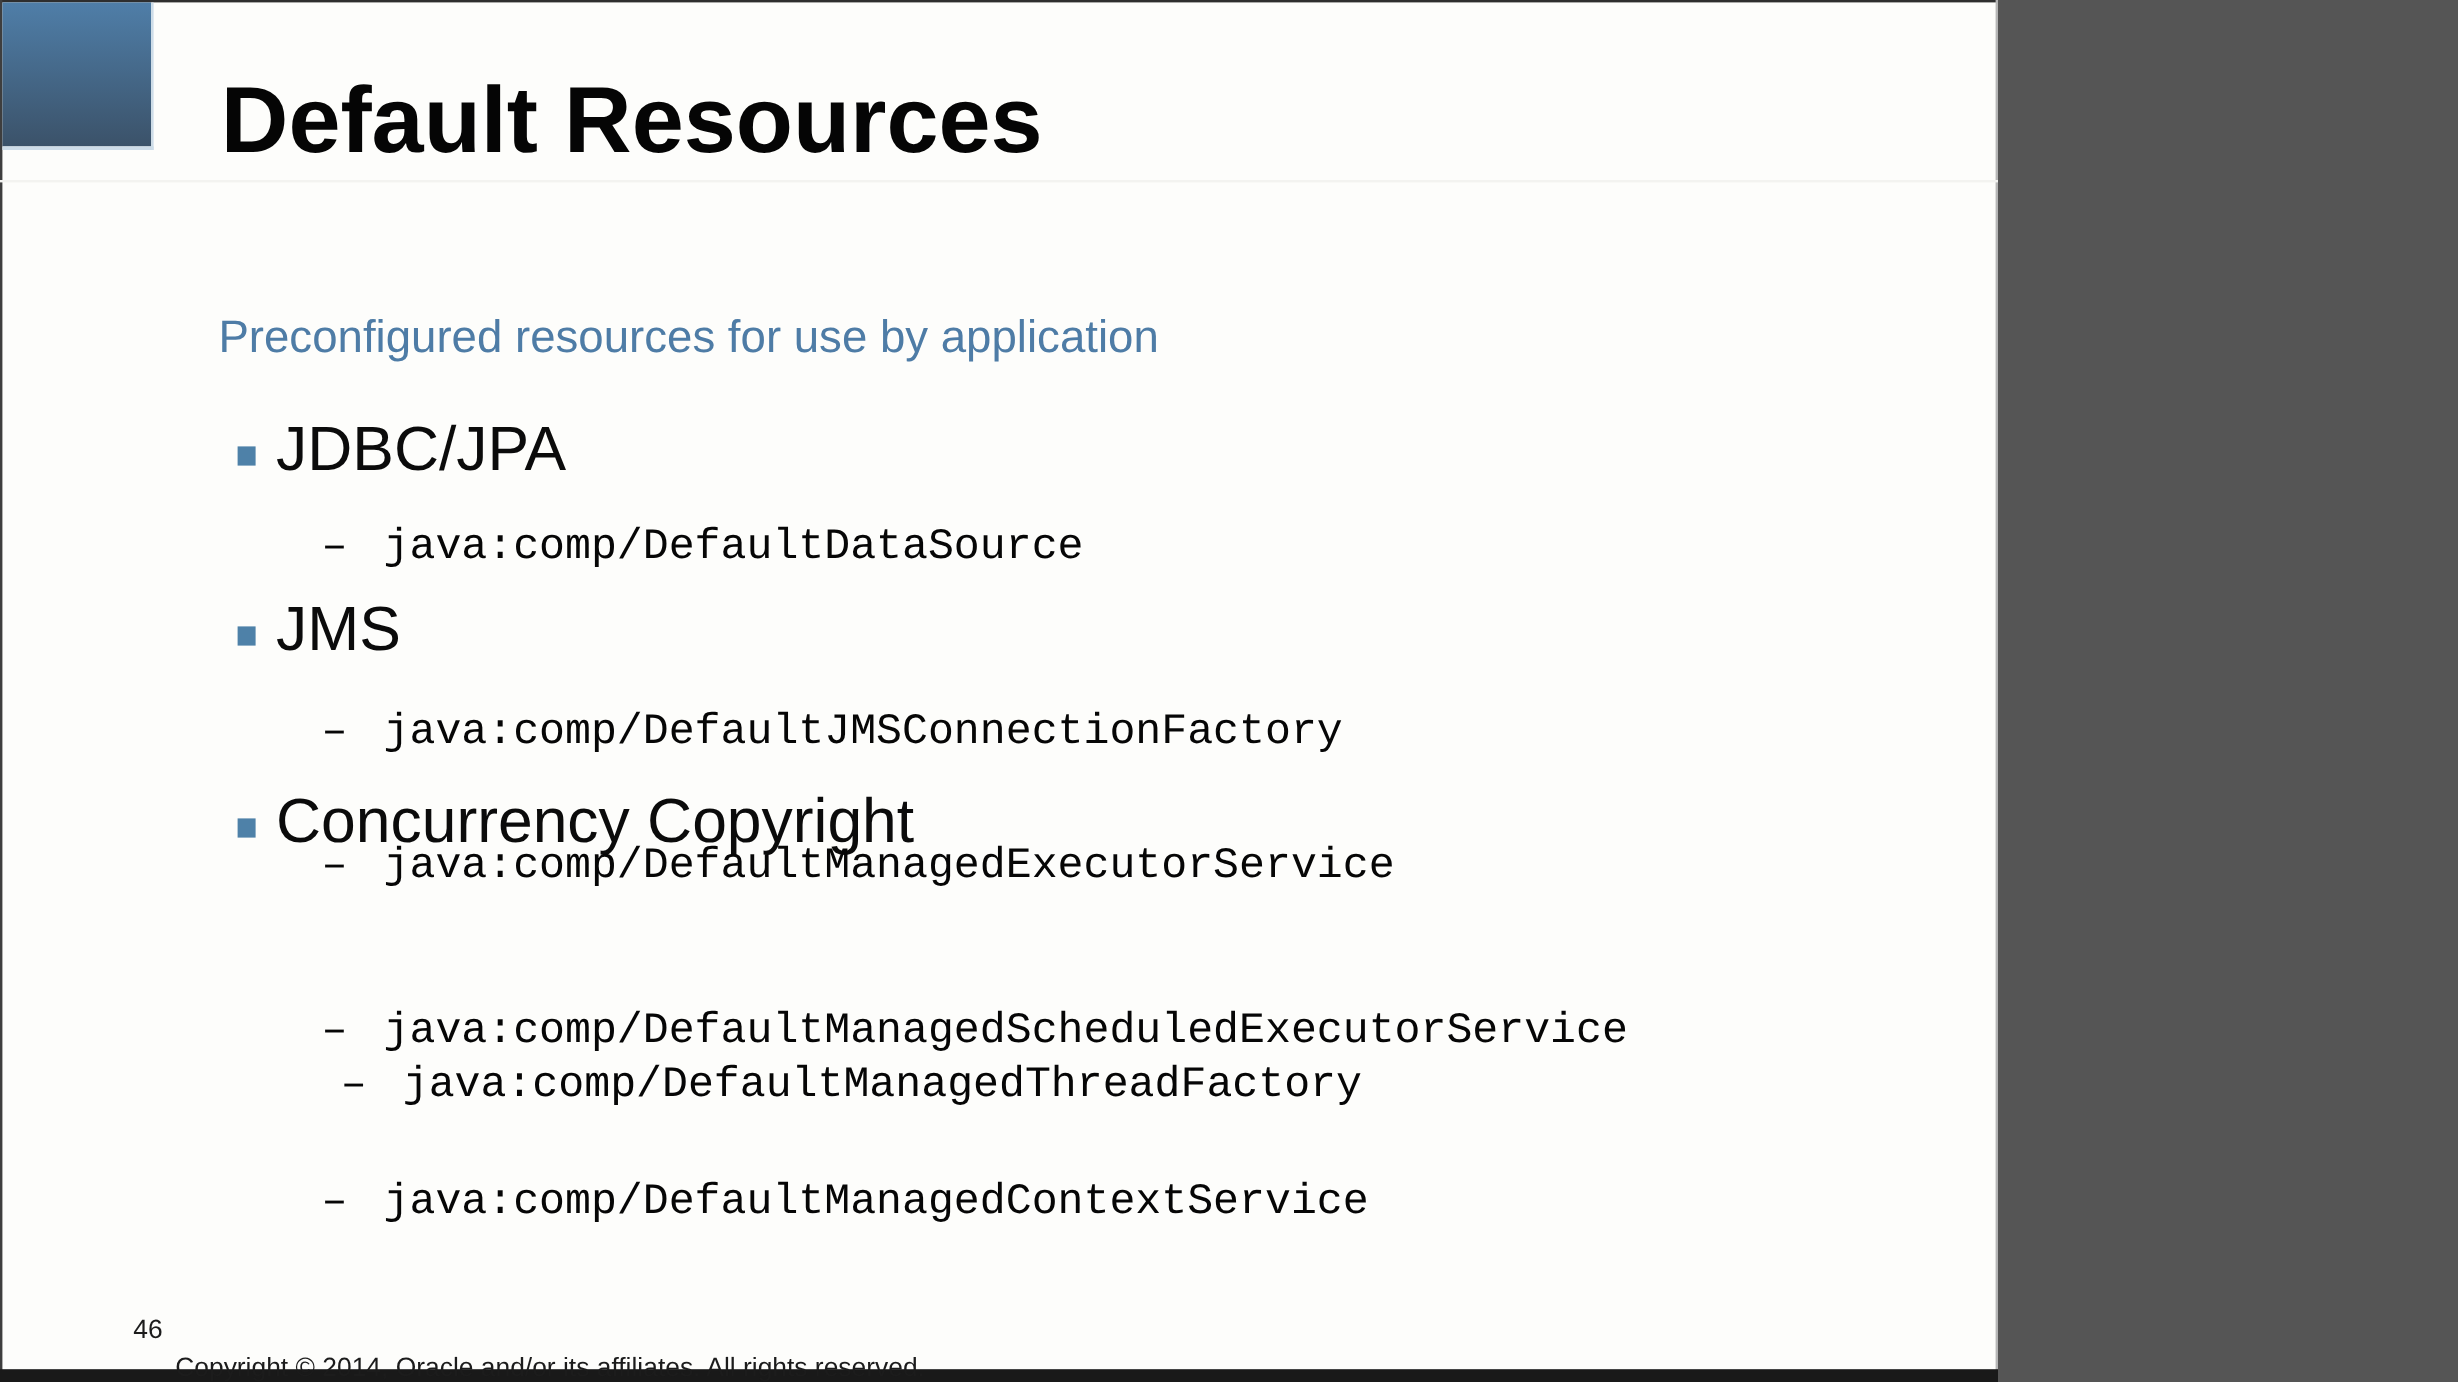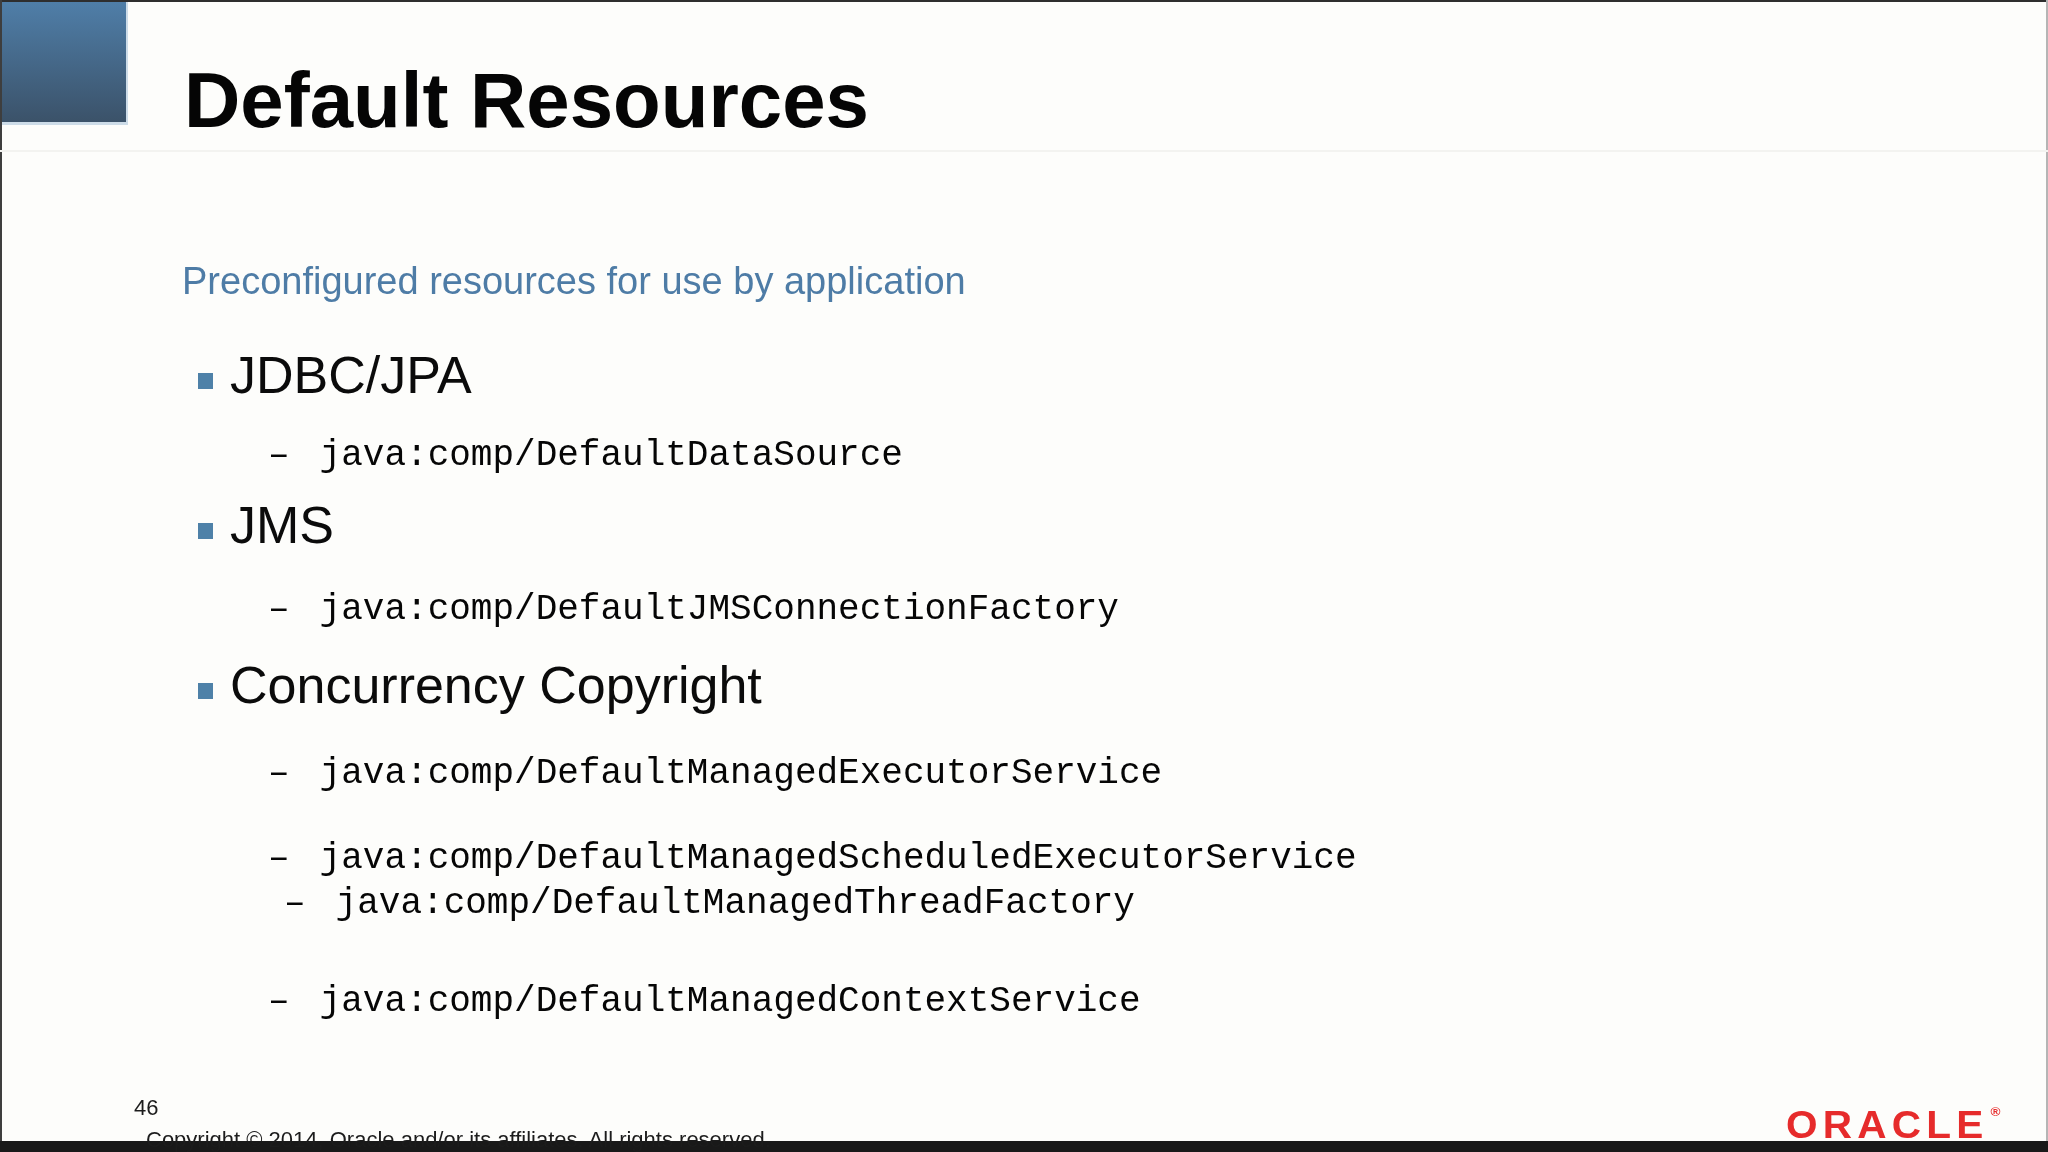--- a/index.html
+++ b/index.html
@@ -1,18 +1,18 @@
 <!DOCTYPE html>
 <html><head>
 <meta charset="utf-8">
 <style>
   html, body { margin: 0; padding: 0; background: #555; }
   #slide {
     position: relative;
-    width: 2048px;
+    width: 1665px;
     height: 1152px;
     background: #fdfdfb;
     font-family: "Liberation Sans", sans-serif;
     overflow: hidden;
     text-decoration: underline;
   }
   
   .edge-top    { position: absolute; top: 0; left: 0; right: 0; height: 2px; background: #2e2e2e; }
   .edge-left   { position: absolute; top: 0; left: 0; bottom: 0; width: 2px; background: #3e3e3e; }
   .edge-right  { position: absolute; top: 0; right: 0; bottom: 0; width: 2px; background: #b5b5b5; }
@@ -53,28 +53,28 @@
   .b3 { top: 658px; }
 
   .mono {
     position: absolute; left: 268px;
     font-family: "Liberation Mono", monospace;
     font-size: 36px; line-height: 52px; color: #060606; white-space: nowrap;
   }
   .mono .mono-text { margin-left: 30px; }
   .m1 { top: 430px; }
   .m2 { top: 584px; }
-  .m3 { top: 748px; }
+  .m3 { top: 696px; }
   .m4 { top: 833px; }
   .m5 { top: 878px; margin-left: 16px; }
   .m6 { top: 944px; margin-top: 32px; }
 
   .page-num {
     position: absolute; left: 111px; top: 1096px;
-    font-size: 22px; line-height: 24px; color: #1c1c1c; margin-left: 23px;
+    font-size: 22px; line-height: 24px; color: #1c1c1c;
   }
   .copyright {
     position: absolute; left: 146px; top: 1102px;
     font-size: 22px; line-height: 24px; color: #1c1c1c; white-space: nowrap; margin-top: 26px;
   }
 
   .oracle-logo {
     position: absolute; left: 1786px; top: 1092px;
     font-size: 39px; line-height: 39px; font-weight: bold;
     color: #e62b2b; letter-spacing: 5px; white-space: nowrap;

